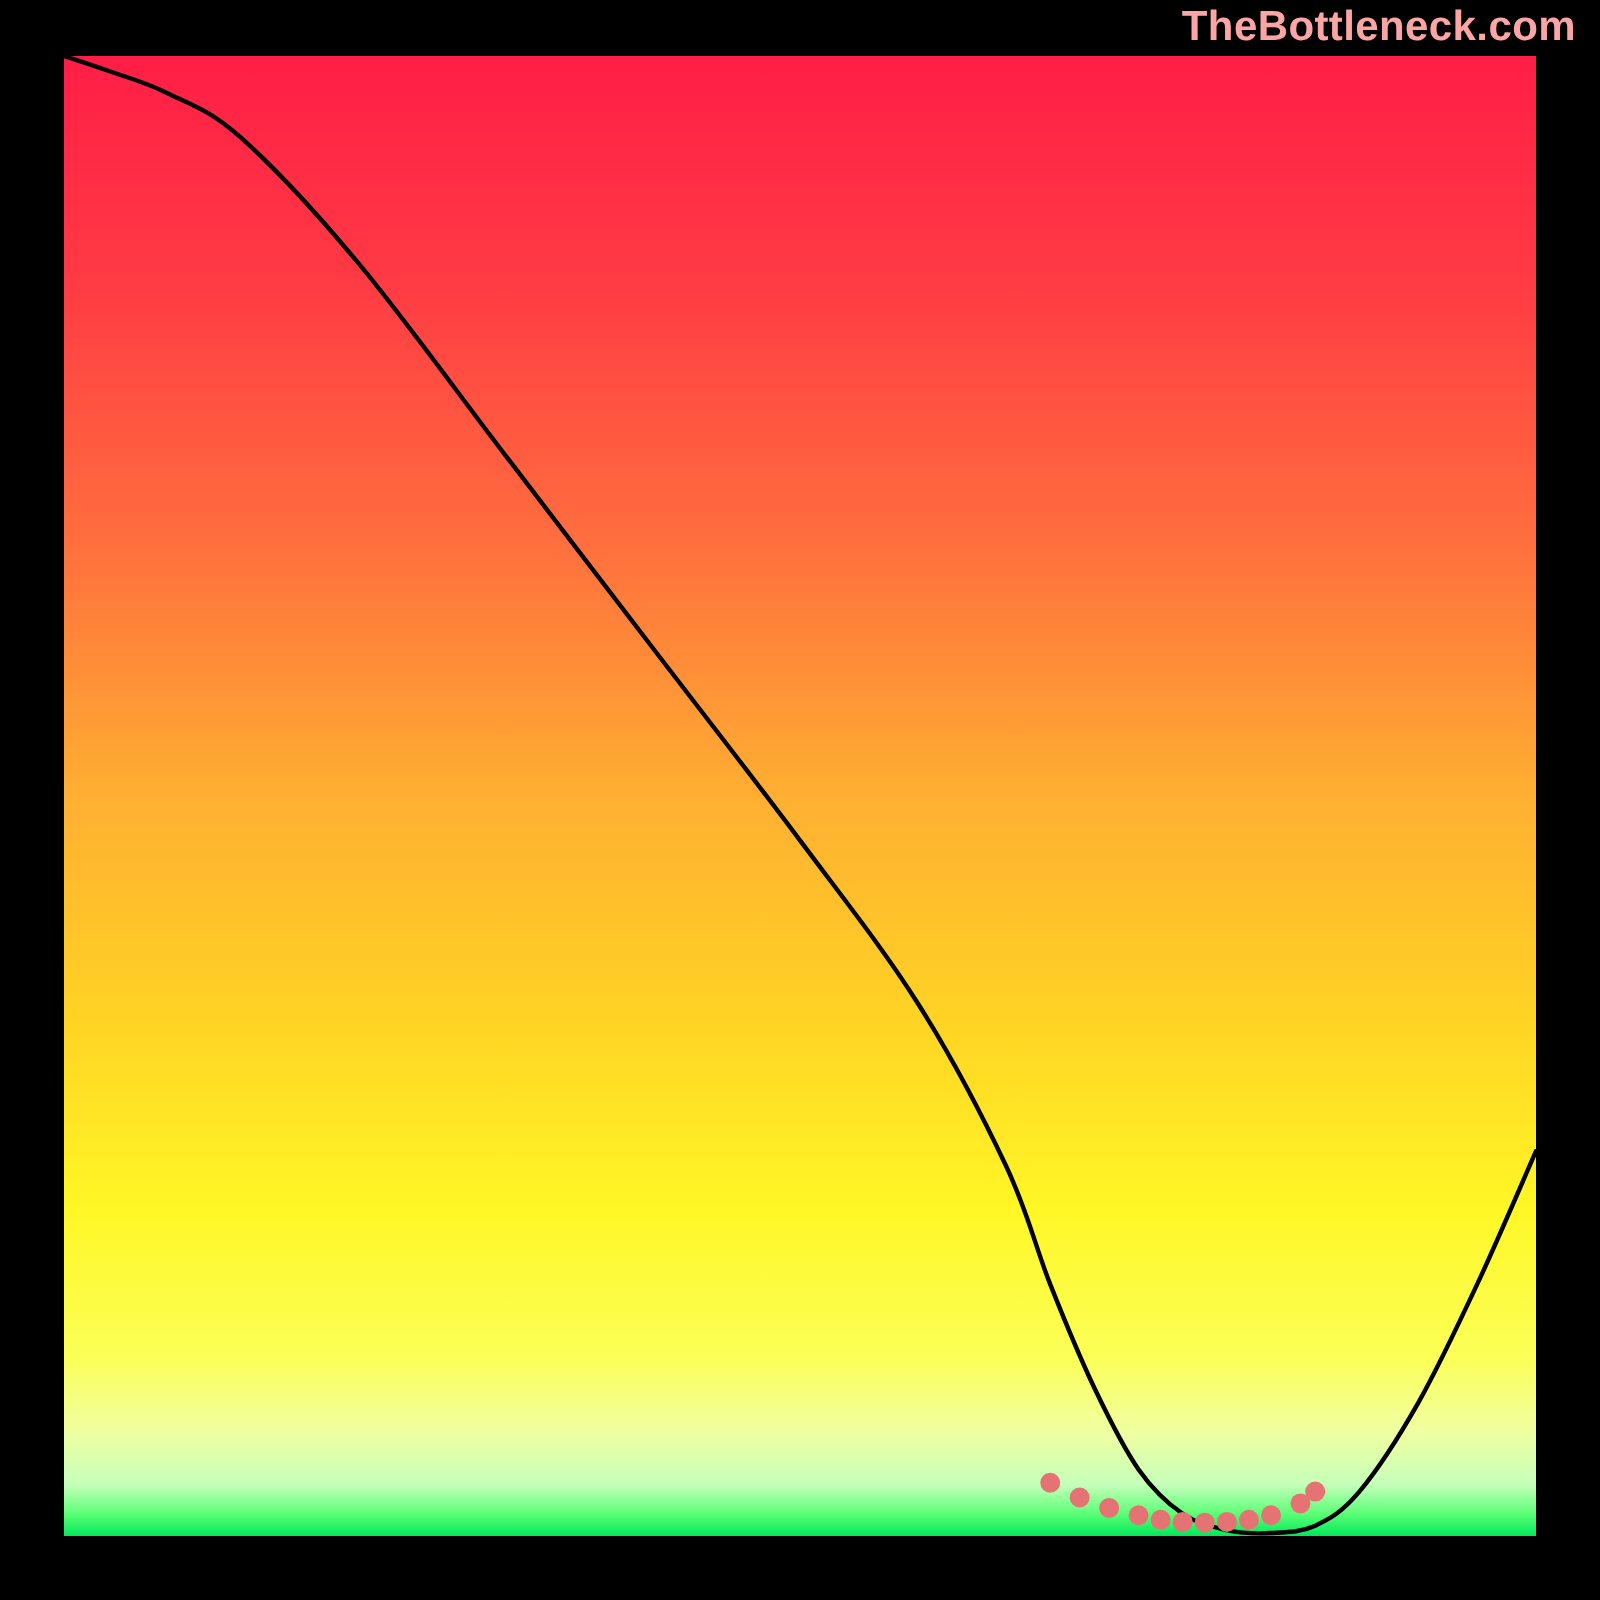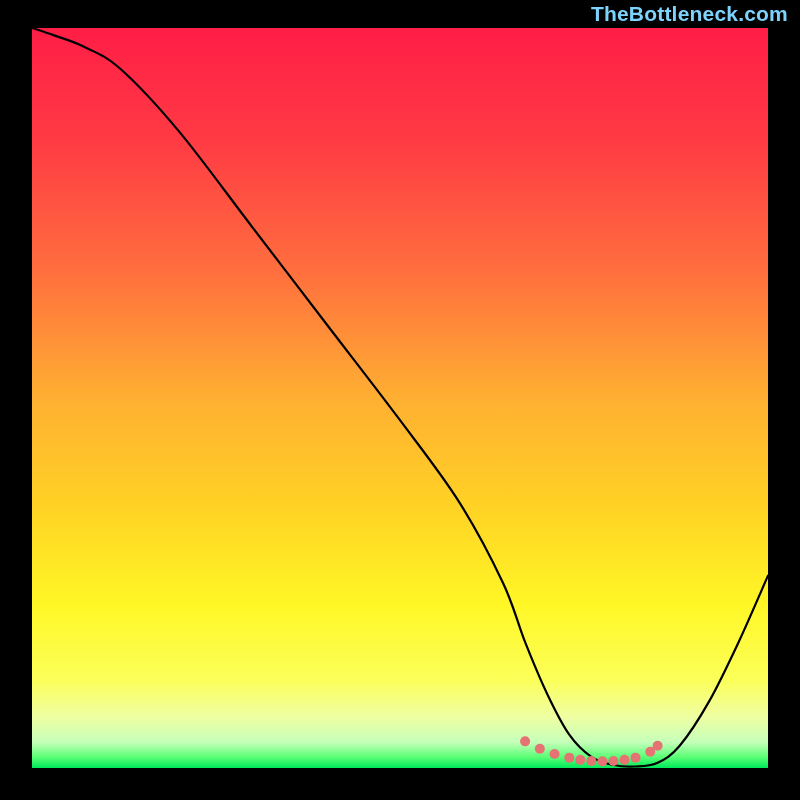--- a/index.html
+++ b/index.html
@@ -15,21 +15,21 @@
     width: 800px;
     height: 800px;
   }
   .watermark {
     position: absolute;
     top: 2px;
     right: 12px;
     font-family: Arial, Helvetica, sans-serif;
     font-size: 21px;
     font-weight: bold;
-    color: #7dd3fc;
+    color: #fca5a5;
     letter-spacing: 0.2px;
     z-index: 10;
   }
   svg {
     position: absolute;
     top: 0;
     left: 0;
   }
 </style>
 </head>

